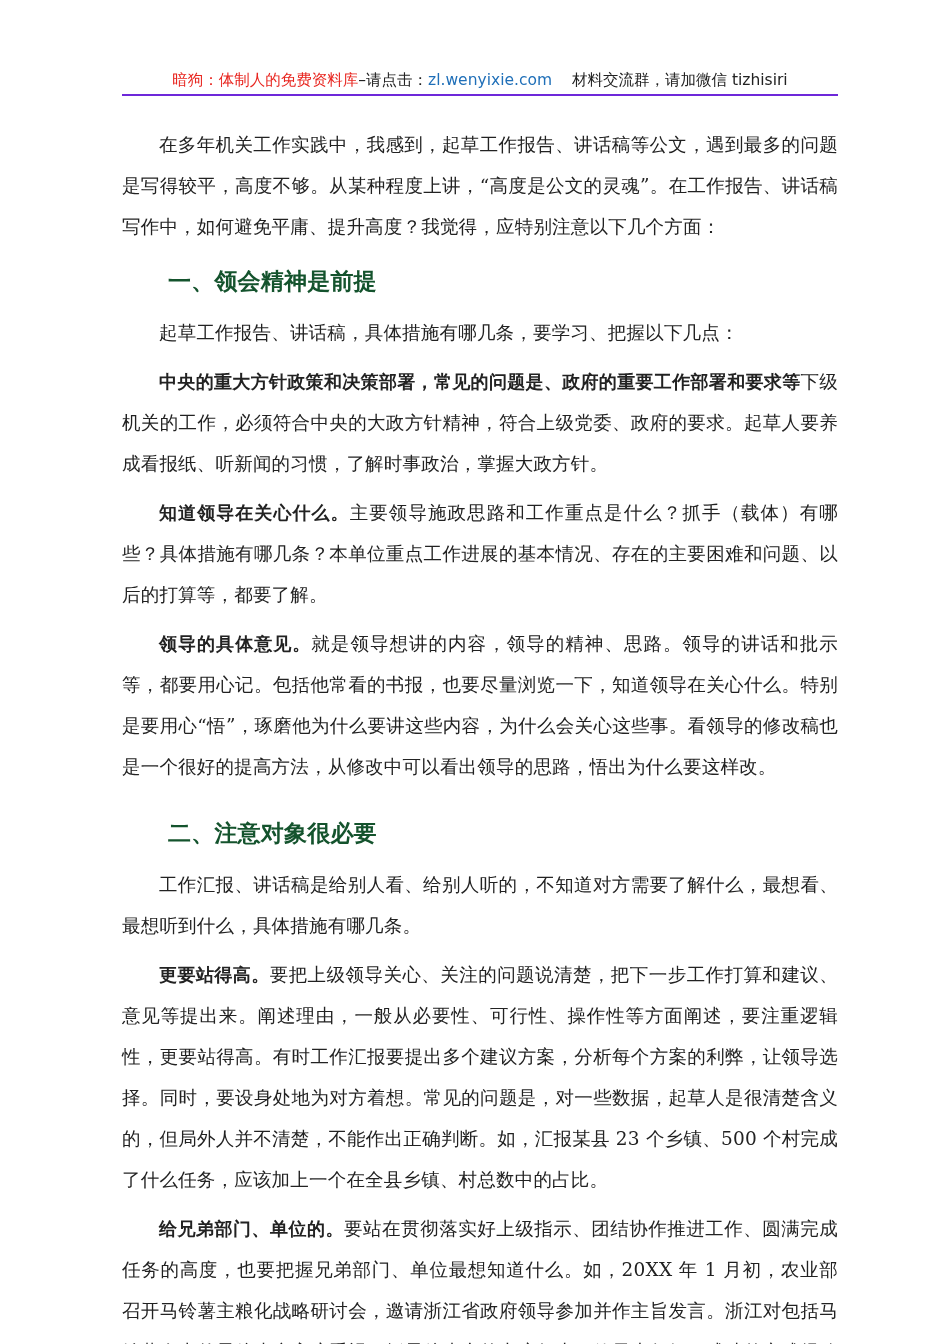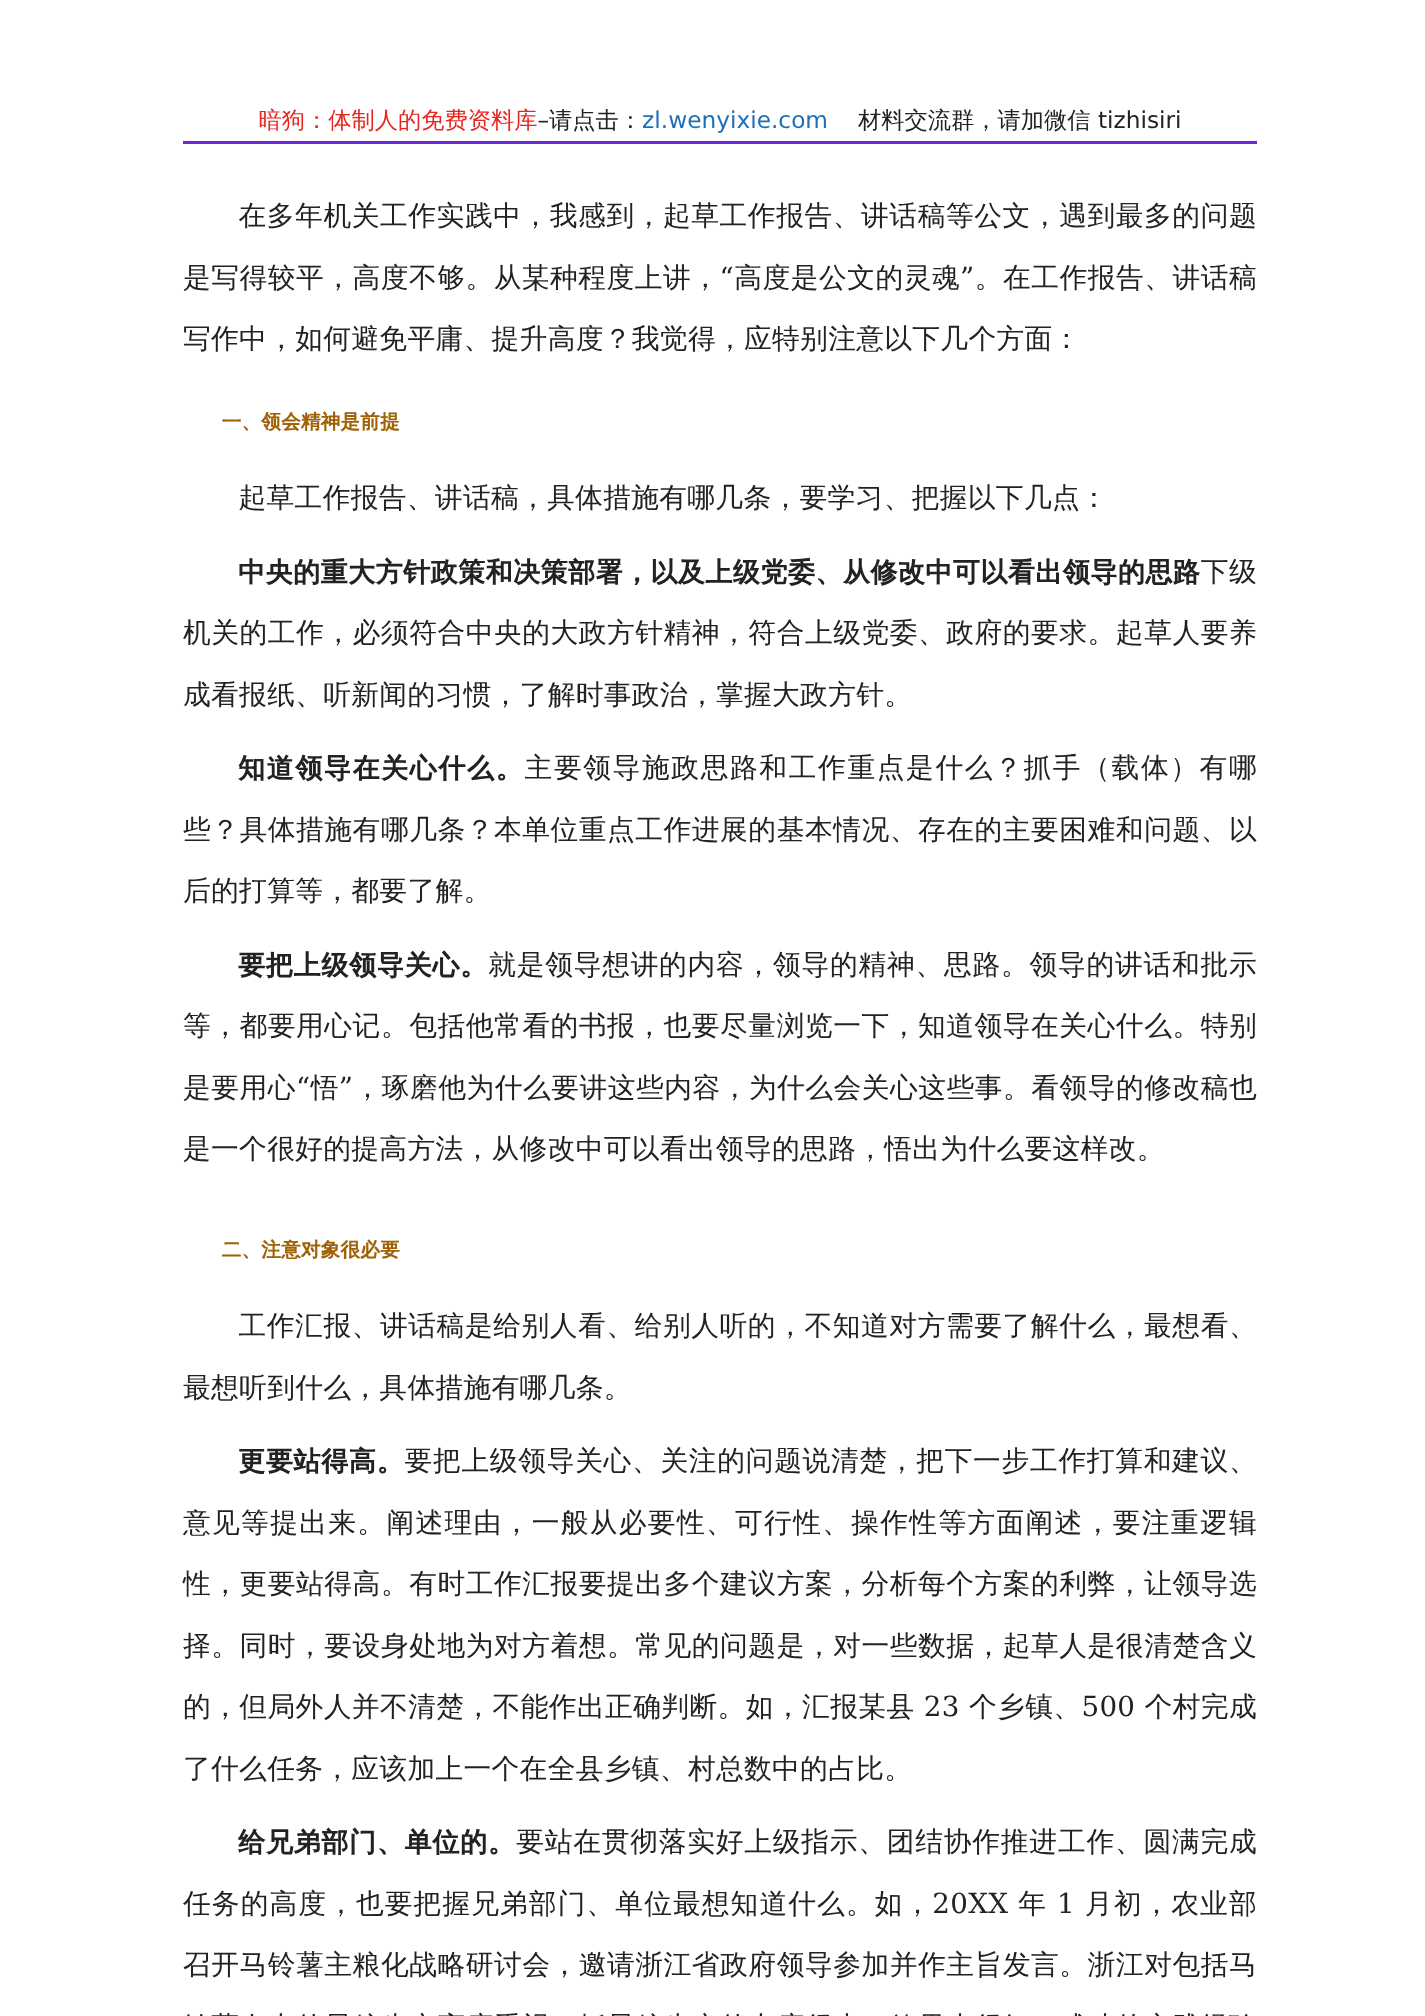--- a/index.html
+++ b/index.html
@@ -44,24 +44,24 @@
     }
     .para {
       margin: 0 0 8px 0;
       text-indent: 2em;
       text-align: justify;
       text-align-last: left;
     }
     .heading {
       margin: 14px 0 10px 0;
       text-indent: 2em;
-      color: #a16207;
+      color: #14532d;
       font-family: "DejaVu Sans", "Liberation Sans", sans-serif;
       font-weight: bold;
-      font-size: 13px;
+      font-size: 23px;
     }
     .heading.spaced { margin-top: 26px; }
     .lead {
       font-weight: bold;
       font-family: "DejaVu Sans", "Liberation Sans", sans-serif;
       font-size: 18px;
       color: #222;
     }
   </style>
 </head>
@@ -72,27 +72,27 @@
 </div>
 
 <div class="content">
   <p class="para">在多年机关工作实践中，我感到，起草工作报告、讲话稿等公文，遇到最多的问题是写得较平，高度不够。从某种程度上讲，“高度是公文的灵魂”。在工作报告、讲话稿写作中，如何避免平庸、提升高度？我觉得，应特别注意以下几个方面：</p>
 
   <div class="heading">一、领会精神是前提</div>
   <p class="para">
     <span>起草工作报告、讲话稿，具体措施有哪几条，要学习、把握以下几点：</span>
   </p>
   <p class="para">
-    <span class="lead">中央的重大方针政策和决策部署，以及上级党委、从修改中可以看出领导的思路</span><span>下级机关的工作，必须符合中央的大政方针精神，符合上级党委、政府的要求。起草人要养成看报纸、听新闻的习惯，了解时事政治，掌握大政方针。</span>
+    <span class="lead">中央的重大方针政策和决策部署，常见的问题是、政府的重要工作部署和要求等</span><span>下级机关的工作，必须符合中央的大政方针精神，符合上级党委、政府的要求。起草人要养成看报纸、听新闻的习惯，了解时事政治，掌握大政方针。</span>
   </p>
   <p class="para">
     <span class="lead">知道领导在关心什么。</span><span>主要领导施政思路和工作重点是什么？抓手（载体）有哪些？具体措施有哪几条？本单位重点工作进展的基本情况、存在的主要困难和问题、以后的打算等，都要了解。</span>
   </p>
   <p class="para">
-    <span class="lead">要把上级领导关心。</span><span>就是领导想讲的内容，领导的精神、思路。领导的讲话和批示等，都要用心记。包括他常看的书报，也要尽量浏览一下，知道领导在关心什么。特别是要用心“悟”，琢磨他为什么要讲这些内容，为什么会关心这些事。看领导的修改稿也是一个很好的提高方法，从修改中可以看出领导的思路，悟出为什么要这样改。</span>
+    <span class="lead">领导的具体意见。</span><span>就是领导想讲的内容，领导的精神、思路。领导的讲话和批示等，都要用心记。包括他常看的书报，也要尽量浏览一下，知道领导在关心什么。特别是要用心“悟”，琢磨他为什么要讲这些内容，为什么会关心这些事。看领导的修改稿也是一个很好的提高方法，从修改中可以看出领导的思路，悟出为什么要这样改。</span>
   </p>
 
   <div class="heading spaced">二、注意对象很必要</div>
   <p class="para">
     <span>工作汇报、讲话稿是给别人看、给别人听的，不知道对方需要了解什么，最想看、最想听到什么，具体措施有哪几条。</span>
   </p>
   <p class="para">
     <span class="lead">更要站得高。</span><span>要把上级领导关心、关注的问题说清楚，把下一步工作打算和建议、意见等提出来。阐述理由，一般从必要性、可行性、操作性等方面阐述，要注重逻辑性，更要站得高。有时工作汇报要提出多个建议方案，分析每个方案的利弊，让领导选择。同时，要设身处地为对方着想。常见的问题是，对一些数据，起草人是很清楚含义的，但局外人并不清楚，不能作出正确判断。如，汇报某县 23 个乡镇、500 个村完成了什么任务，应该加上一个在全县乡镇、村总数中的占比。</span>
   </p>
   <p class="para">

